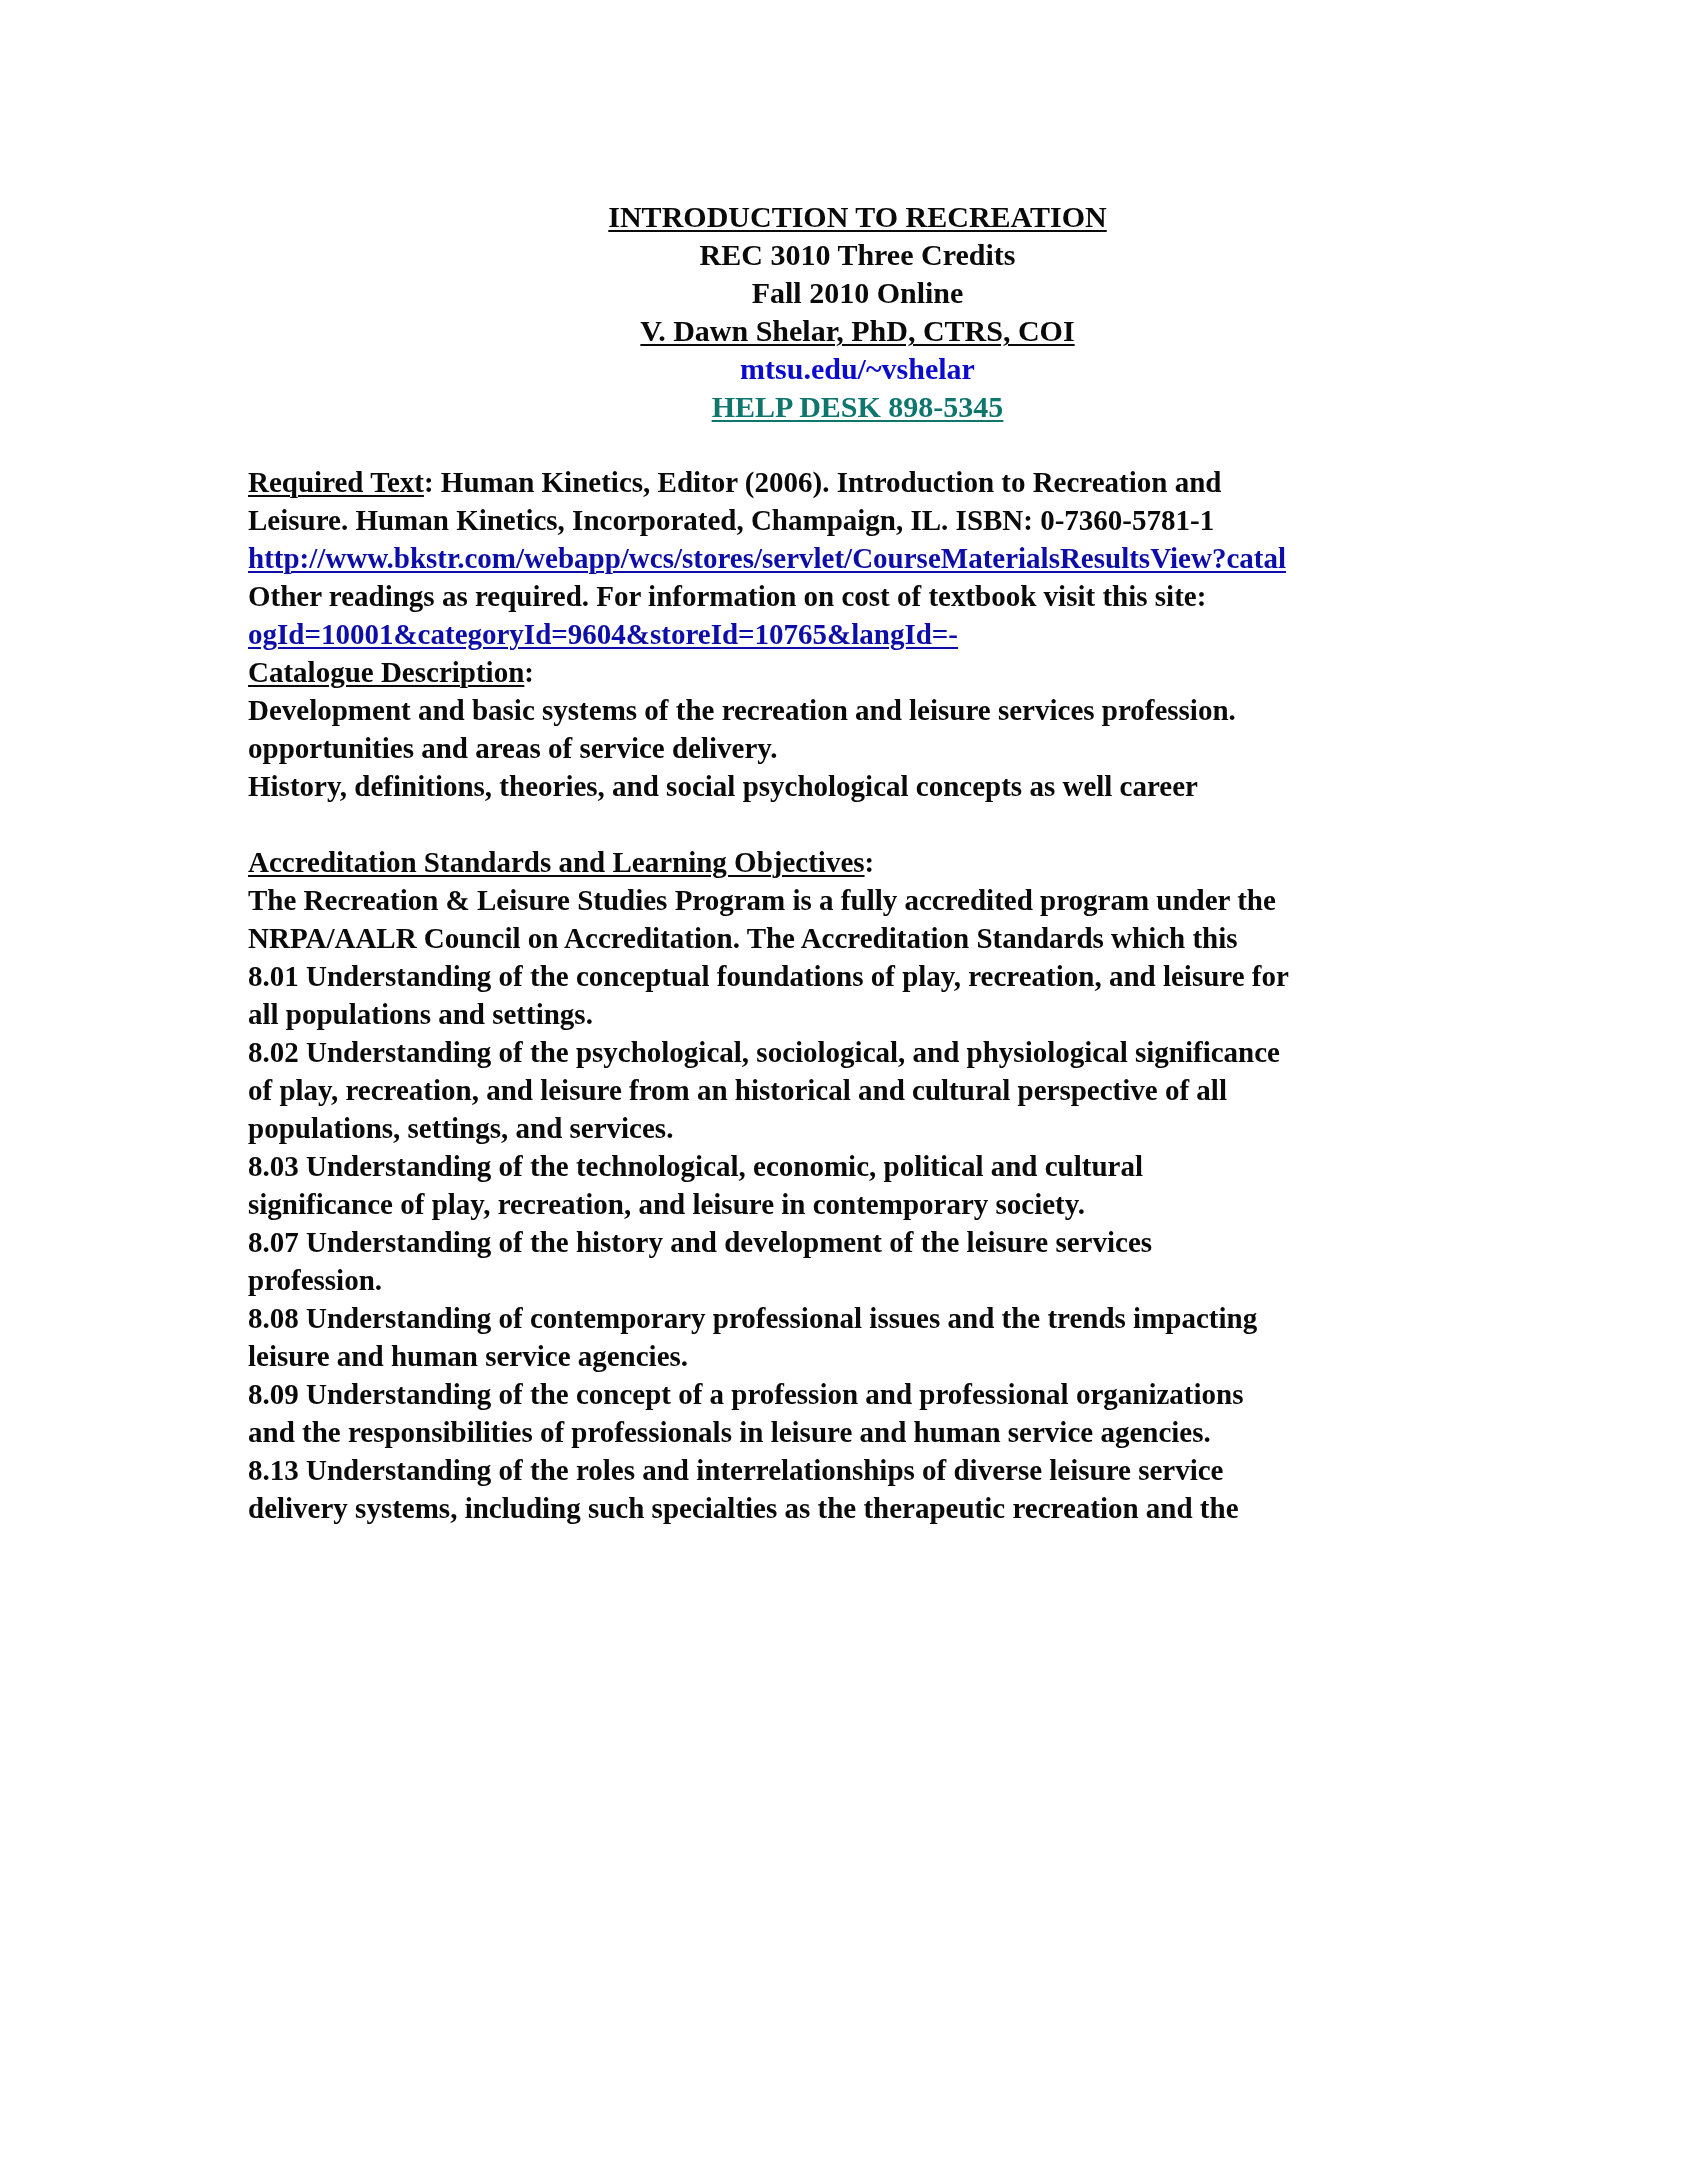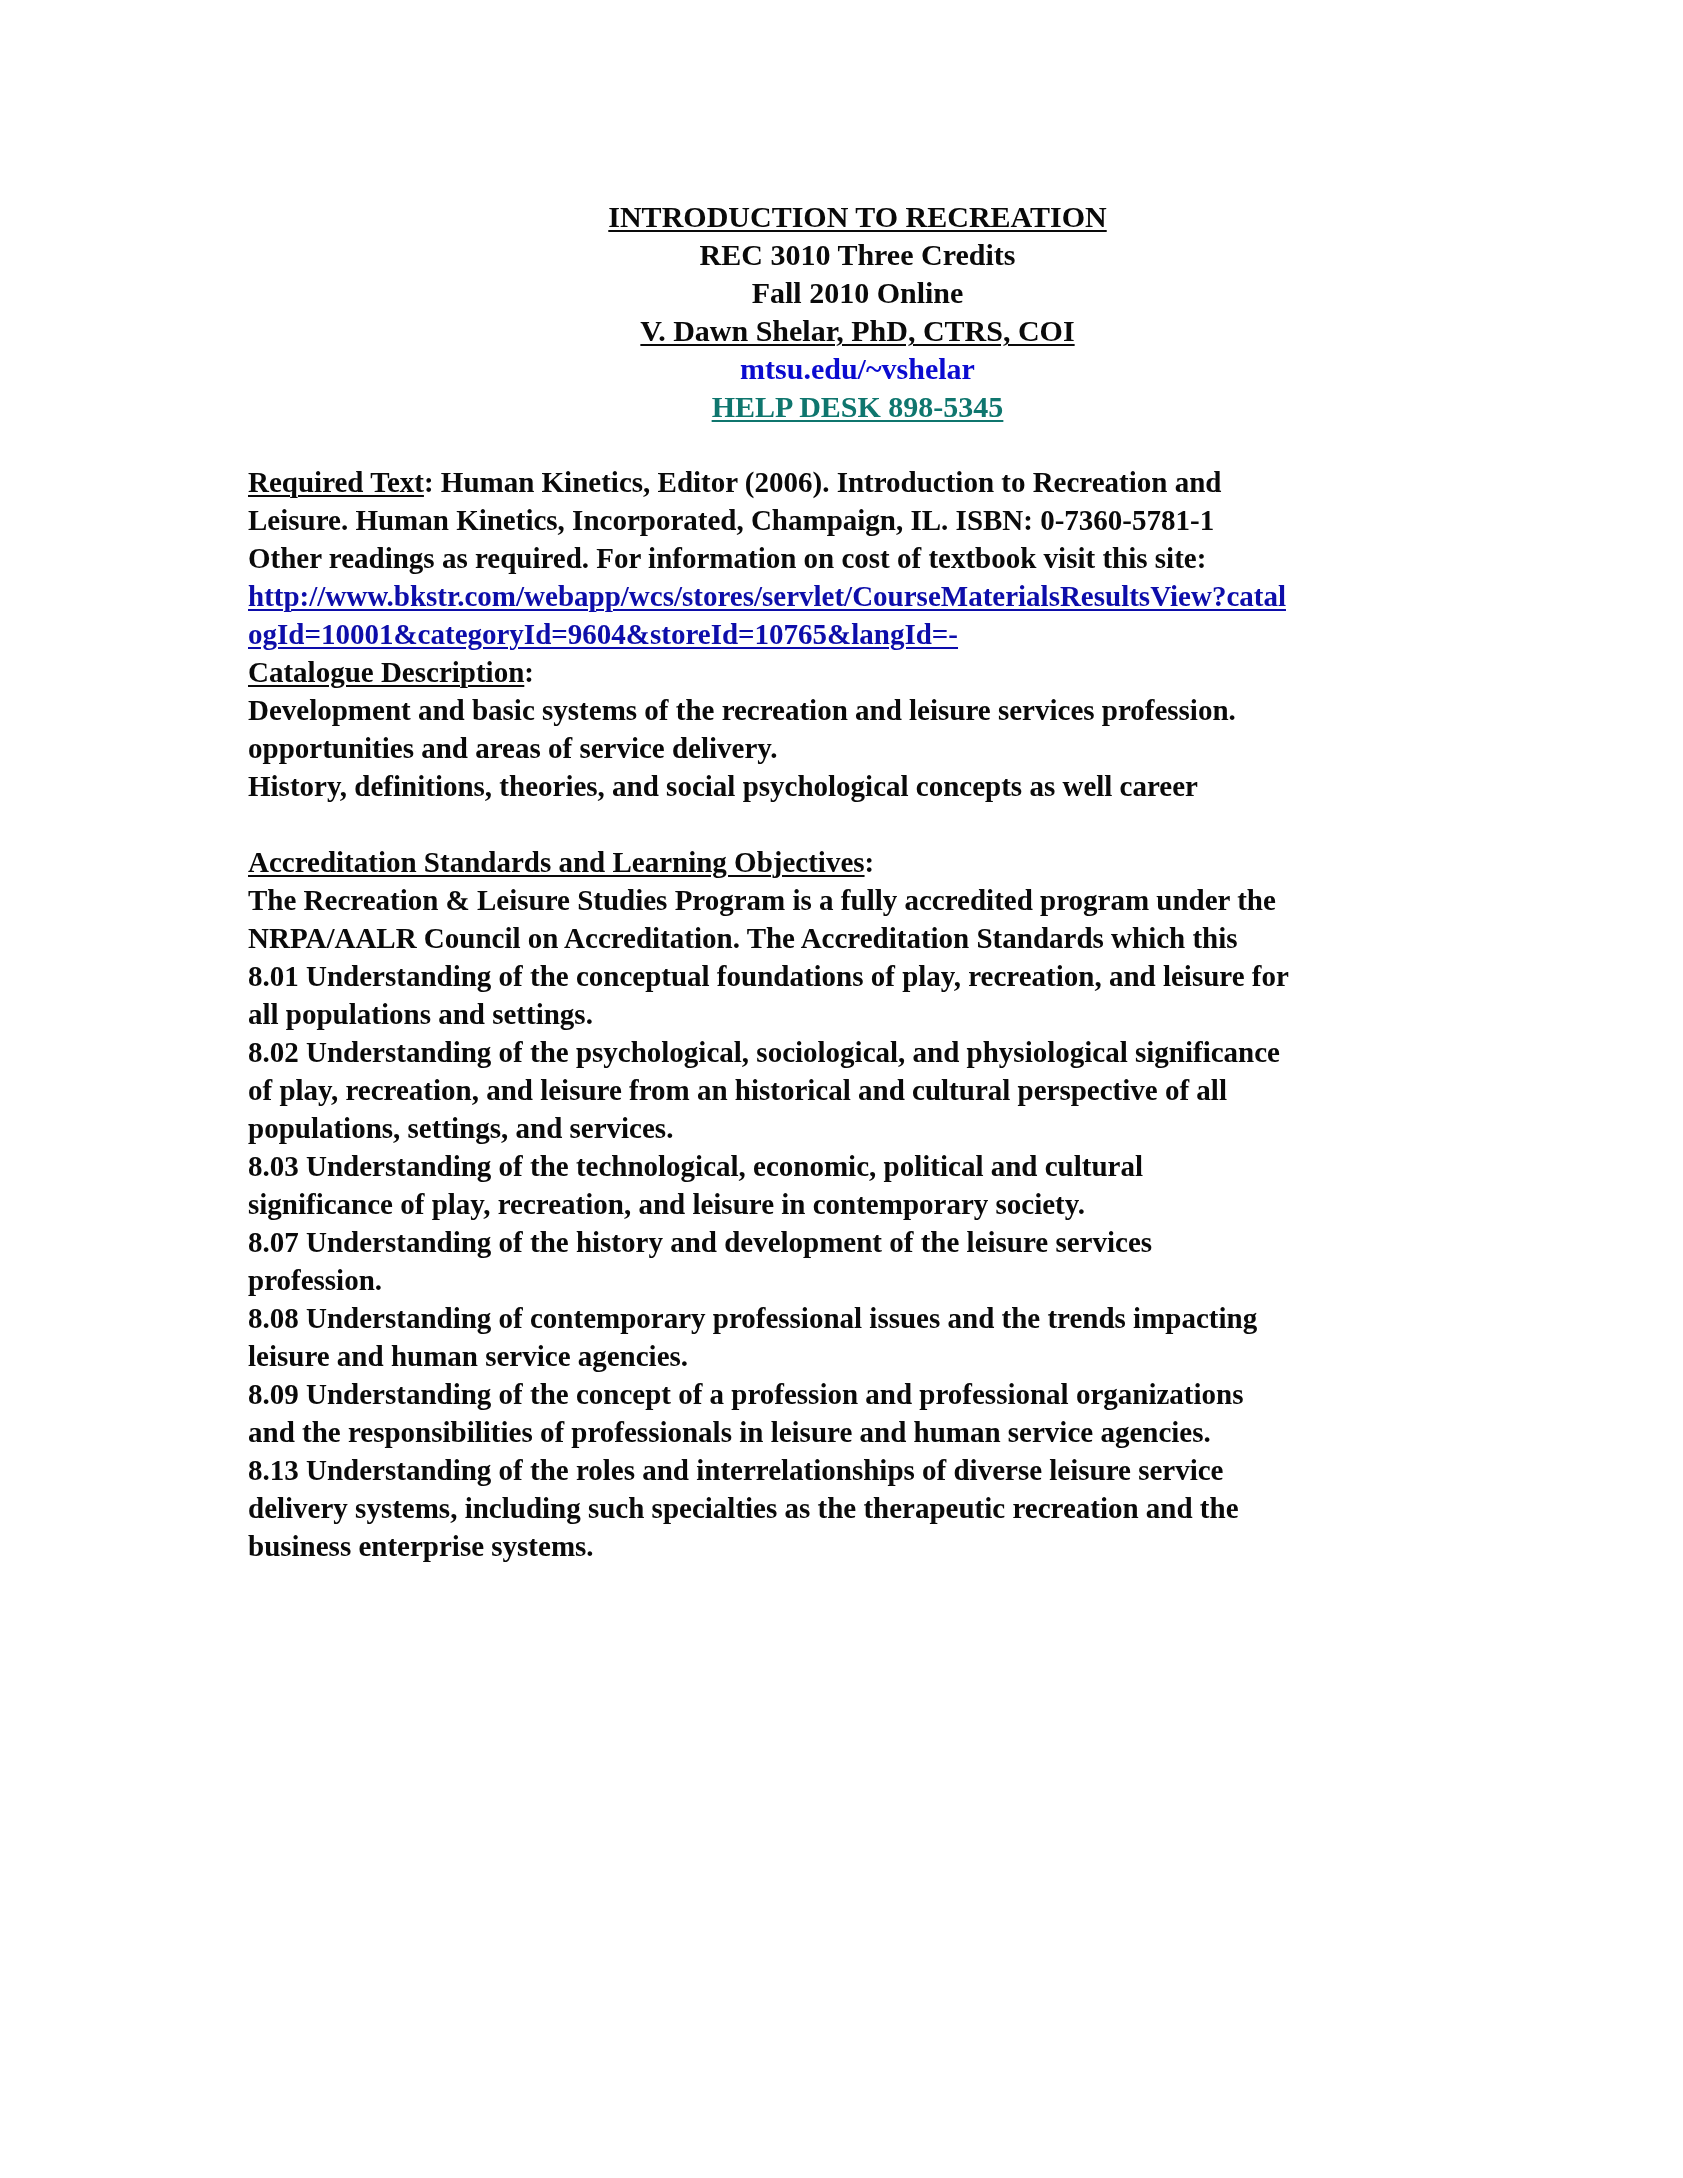--- a/index.html
+++ b/index.html
@@ -39,22 +39,22 @@
     <div><span class="red u">HELP DESK  898-5345</span></div>
   </div>
 
   <div class="body">
 
     <div>
       <div class="line">
         <span class="u">Required Text</span><span>: Human Kinetics, Editor (2006). Introduction to Recreation and</span>
       </div>
       <div class="line">Leisure.  Human Kinetics,  Incorporated, Champaign, IL.  ISBN: 0-7360-5781-1</div>
+      <div class="line"><span class="link">http://www.bkstr.com/webapp/wcs/stores/servlet/CourseMaterialsResultsView?catal</span></div>
       <div class="line">Other readings as required.  For information on cost of textbook visit this site:</div>
-      <div class="line"><span class="link">http://www.bkstr.com/webapp/wcs/stores/servlet/CourseMaterialsResultsView?catal</span></div>
       <div class="line"><span class="link">ogId=10001&amp;categoryId=9604&amp;storeId=10765&amp;langId=-</span></div>
     </div>
 
     <div>
       <div class="line">
         <span class="u">Catalogue Description</span><span>:</span>
       </div>
       <div class="line">Development and basic systems of the recreation and leisure services profession.</div>
       <div class="line">opportunities and areas of service delivery.</div>
       <div class="line">History, definitions, theories, and social psychological concepts as well career</div>
@@ -90,19 +90,18 @@
         <div class="line">8.08 Understanding of contemporary professional issues and the trends impacting</div>
         <div class="line">leisure and human service agencies.</div>
       </div>
       <div>
         <div class="line">8.09 Understanding of the concept of a profession and professional organizations</div>
         <div class="line">and the responsibilities of professionals in leisure and human service agencies.</div>
       </div>
       <div>
         <div class="line">8.13 Understanding of the roles and interrelationships of diverse leisure service</div>
         <div class="line">delivery systems, including such specialties as the therapeutic recreation and the</div>
-        <div class="line">business enterprise systems.</div>
       </div>
     </div>
 
   </div>
 </div>
 
 
 </body></html>

